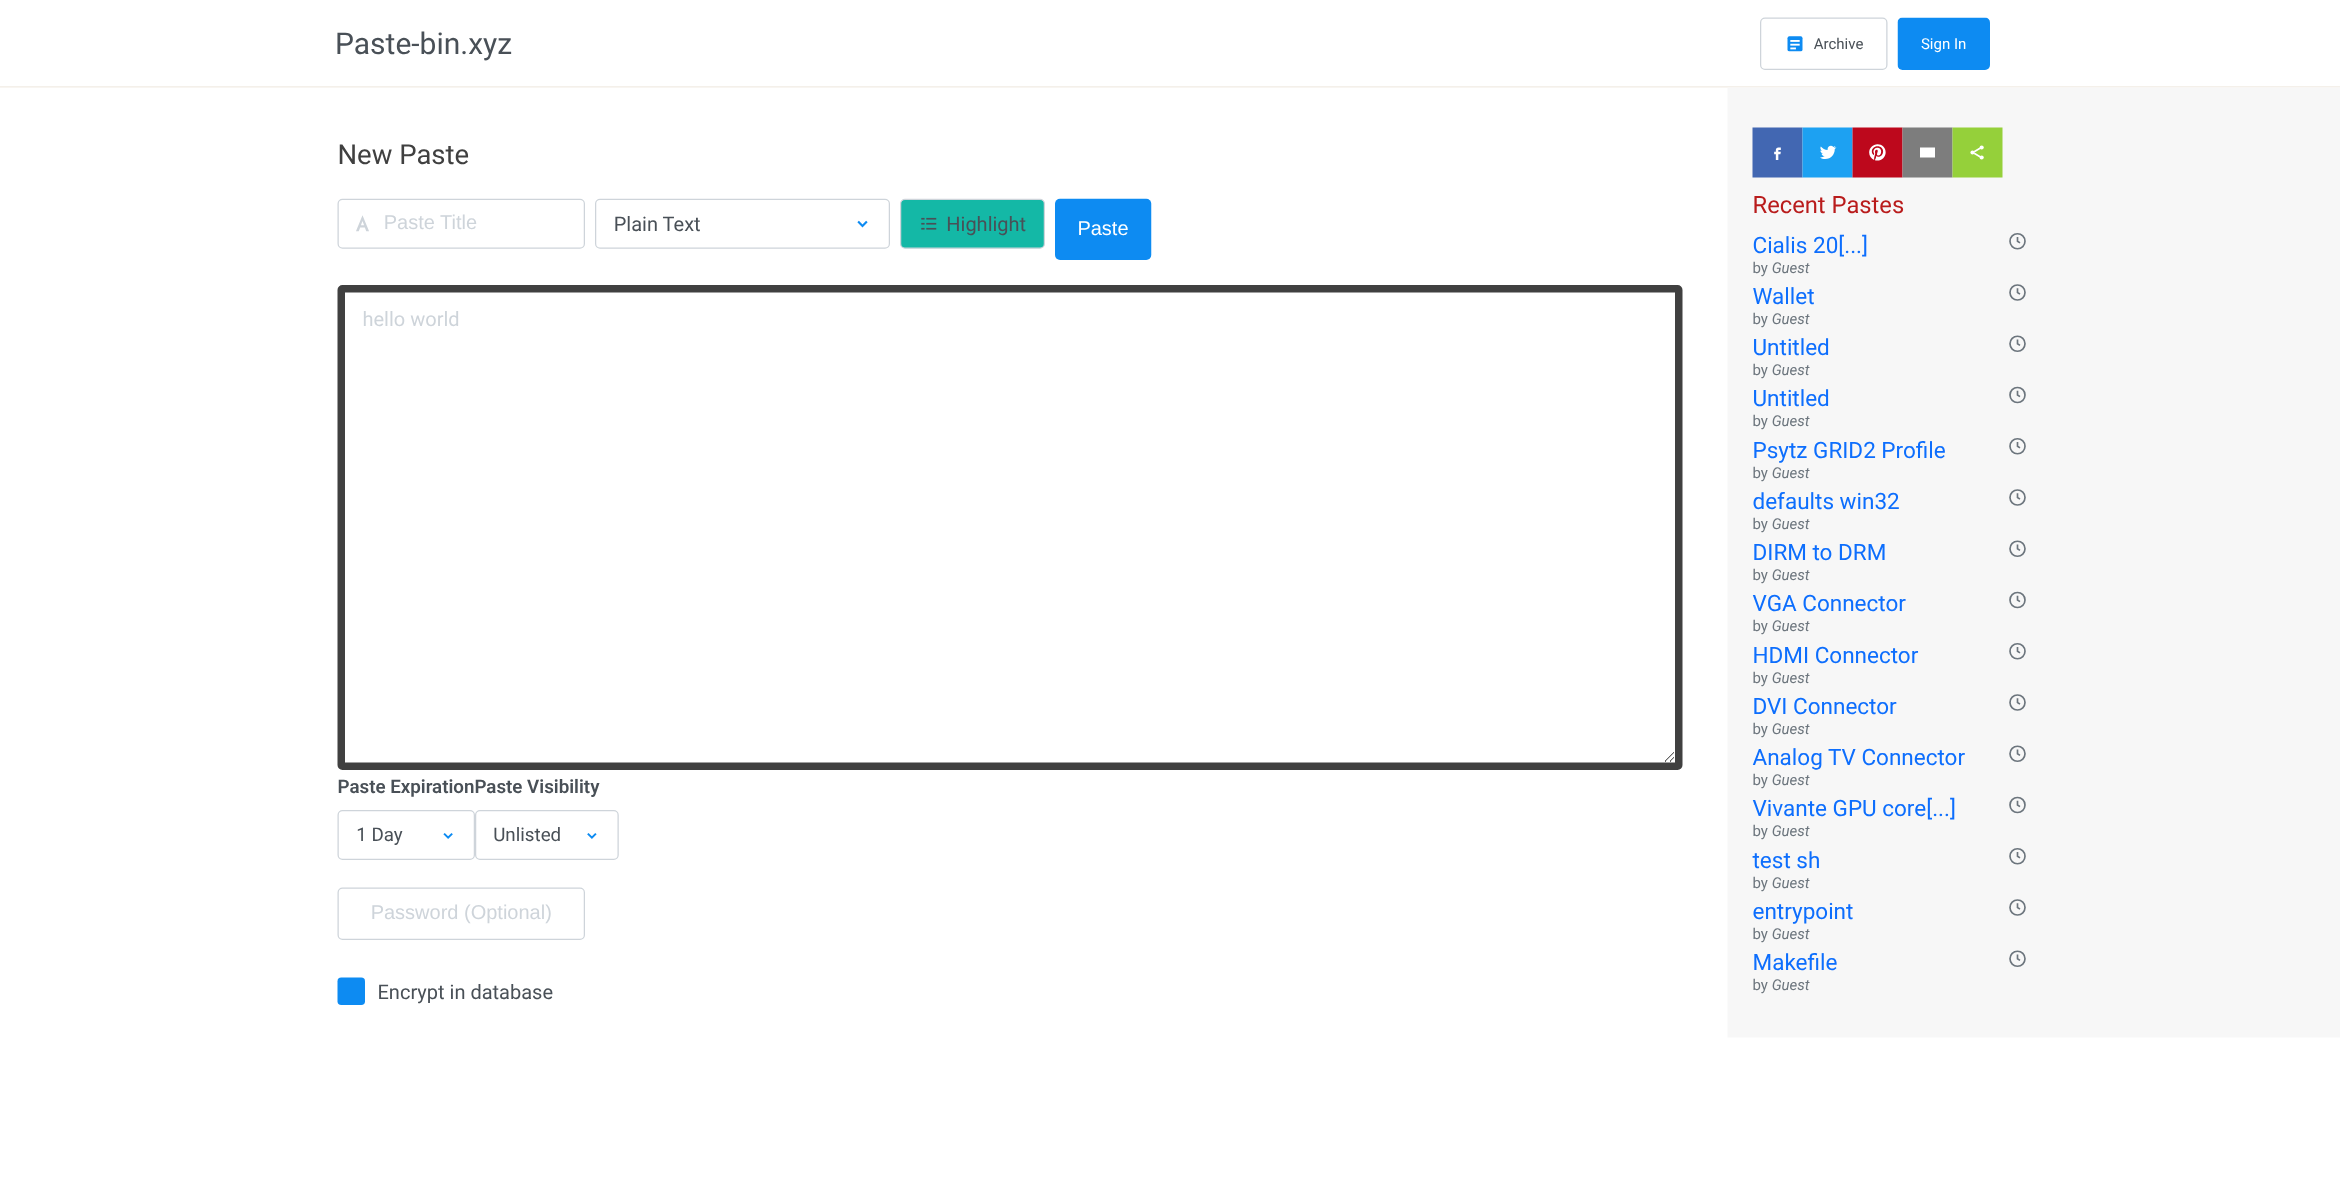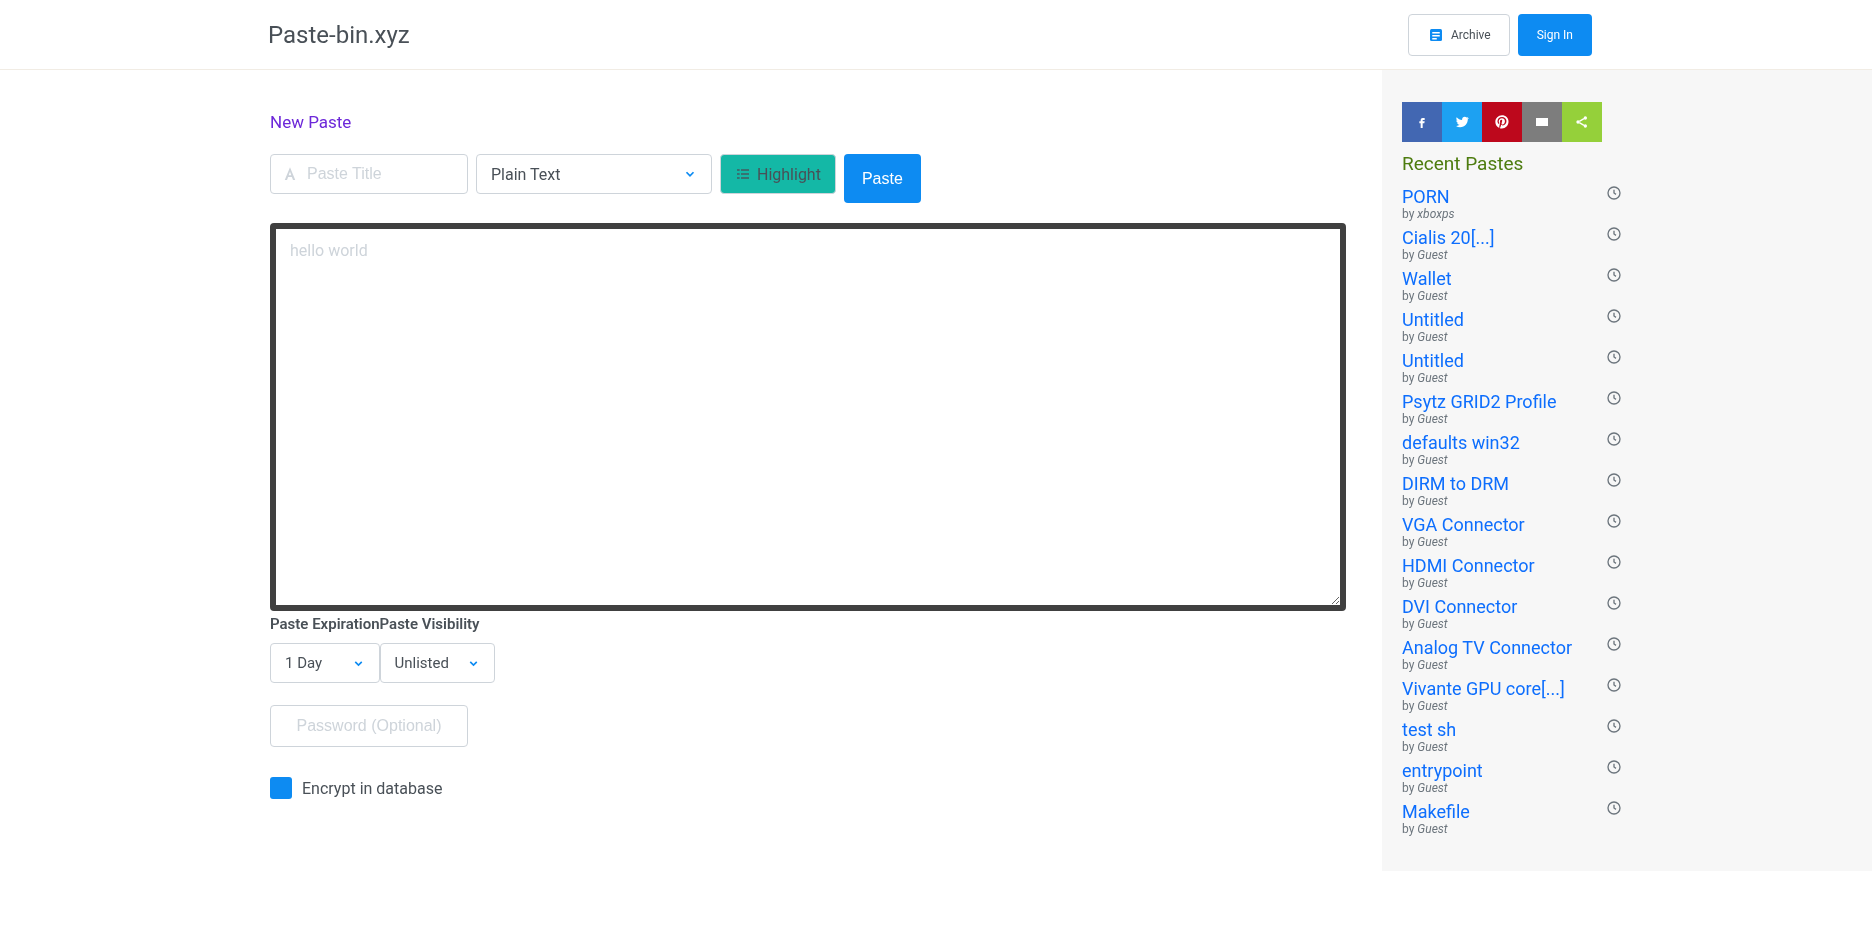--- a/index.html
+++ b/index.html
@@ -7,21 +7,21 @@
 .page { width: 1872px; min-height: 946px; position: relative; }
 .header { height: 70px; border-bottom: 1px solid #f1ece4; display: flex; align-items: center; padding: 0 20px 0 268px; }
 .brand { font-size: 24px; color: #495057; font-weight: 400; }
 .header-right { margin-left: auto; display: flex; gap: 8px; margin-right: 260px; }
 .btn { display: inline-flex; align-items: center; justify-content: center; height: 42px; padding: 0 18px; border-radius: 4px; font-size: 12px; cursor: pointer; border: 1px solid transparent; gap: 6px; }
 .btn-outline { background: #fff; border: 1px solid #ced4da; color: #495057; }
 .btn-primary { background: #0d8bf2; color: #fff; }
 .main-wrap { display: flex; }
 .main-left { flex: 1; padding: 42px 36px 0 270px; }
 .main-right { width: 490px; background: #f7f7f7; padding: 32px 250px 32px 20px; }
-.page-title { font-size: 17px; color: #6d28d9; font-weight: 400; margin-bottom: 22px; }
+.page-title { font-size: 22px; color: #404040; font-weight: 400; margin-bottom: 22px; }
 .toolbar { display: flex; gap: 8px; margin-bottom: 20px; }
 .input-group { display: flex; align-items: center; border: 1px solid #ced4da; border-radius: 4px; background: #fff; height: 40px; padding: 0 10px; }
 .input-group .font-icon { color: #ced4da; margin-right: 8px; }
 .input-group input { border: none; outline: none; font-size: 16px; width: 150px; color: #495057; }
 .input-group input::placeholder { color: #ced4da; }
 .select-box { display: flex; align-items: center; border: 1px solid #ced4da; border-radius: 4px; background: #fff; height: 40px; padding: 0 14px; justify-content: space-between; cursor: pointer; }
 .select-box.wide { width: 236px; font-size: 16px; color: #495057; }
 .select-box.small { min-width: 108px; font-size: 15px; color: #495057; gap: 18px; }
 .highlight-btn { display: flex; align-items: center; border: 1px solid #ced4da; border-radius: 4px; background: #14b8a6; height: 40px; padding: 0 14px; gap: 6px; font-size: 16px; color: #495057; cursor: pointer; }
 .paste-btn { background: #0d8bf2; color: #fff; border-radius: 4px; height: 49px; padding: 0 18px; border: none; font-size: 16px; cursor: pointer; }
@@ -35,21 +35,21 @@
 .check-row { display: flex; align-items: center; gap: 10px; margin-top: 30px; }
 .checkbox { width: 22px; height: 22px; background: #0d8bf2; border-radius: 3px; }
 .check-label { font-size: 16px; color: #495057; }
 .social { display: flex; }
 .social-btn { width: 40px; height: 40px; display: flex; align-items: center; justify-content: center; cursor: pointer; }
 .fb { background: #4267B2; }
 .tw { background: #1DA1F2; }
 .pin { background: #BD081C; }
 .mail { background: #7D7D7D; }
 .share { background: #95D03A; }
-.recent-title { font-size: 19px; color: #4d7c0f; margin: 10px 0 8px; }
+.recent-title { font-size: 19px; color: #b91c1c; margin: 10px 0 8px; }
 .paste-item { position: relative; padding: 3px 0; }
 .paste-link { font-size: 18px; color: #0d6efd; text-decoration: none; }
 .paste-by { font-size: 12px; color: #6c757d; }
 .paste-by .by-word { font-style: normal; }
 .paste-by .author { font-style: italic; }
 .clock-icon { position: absolute; right: 0; top: 2px; color: #6c757d; }
 .chevron { color: #0d8bf2; }
 svg { display: block; }
 </style>
 </head>
@@ -177,26 +177,20 @@
               <circle cx="6" cy="12" r="2.5"></circle>
               <circle cx="17" cy="6" r="2.5"></circle>
               <circle cx="17" cy="18" r="2.5"></circle>
               <path d="M8 11l7-4M8 13l7 4" stroke="#fff" stroke-width="2"></path>
             </svg>
       </div>
     </div>
 
     <div class="recent-title">Recent Pastes</div>
     <div id="recent-list">
-          <div class="paste-item"><a href="#" class="paste-link">PORN</a><div class="paste-by"><span class="by-word">by </span><span class="author">xboxps</span></div><span class="clock-icon">
-              <svg width="16" height="16" viewBox="0 0 24 24" fill="none" stroke="#6c757d" stroke-width="2">
-                <circle cx="12" cy="12" r="9"></circle>
-                <path d="M12 7v5l3 2"></path>
-              </svg>
-            </span></div>
           <div class="paste-item"><a href="#" class="paste-link">Cialis 20[...]</a><div class="paste-by"><span class="by-word">by </span><span class="author">Guest</span></div><span class="clock-icon">
               <svg width="16" height="16" viewBox="0 0 24 24" fill="none" stroke="#6c757d" stroke-width="2">
                 <circle cx="12" cy="12" r="9"></circle>
                 <path d="M12 7v5l3 2"></path>
               </svg>
             </span></div>
           <div class="paste-item"><a href="#" class="paste-link">Wallet</a><div class="paste-by"><span class="by-word">by </span><span class="author">Guest</span></div><span class="clock-icon">
               <svg width="16" height="16" viewBox="0 0 24 24" fill="none" stroke="#6c757d" stroke-width="2">
                 <circle cx="12" cy="12" r="9"></circle>
                 <path d="M12 7v5l3 2"></path>

